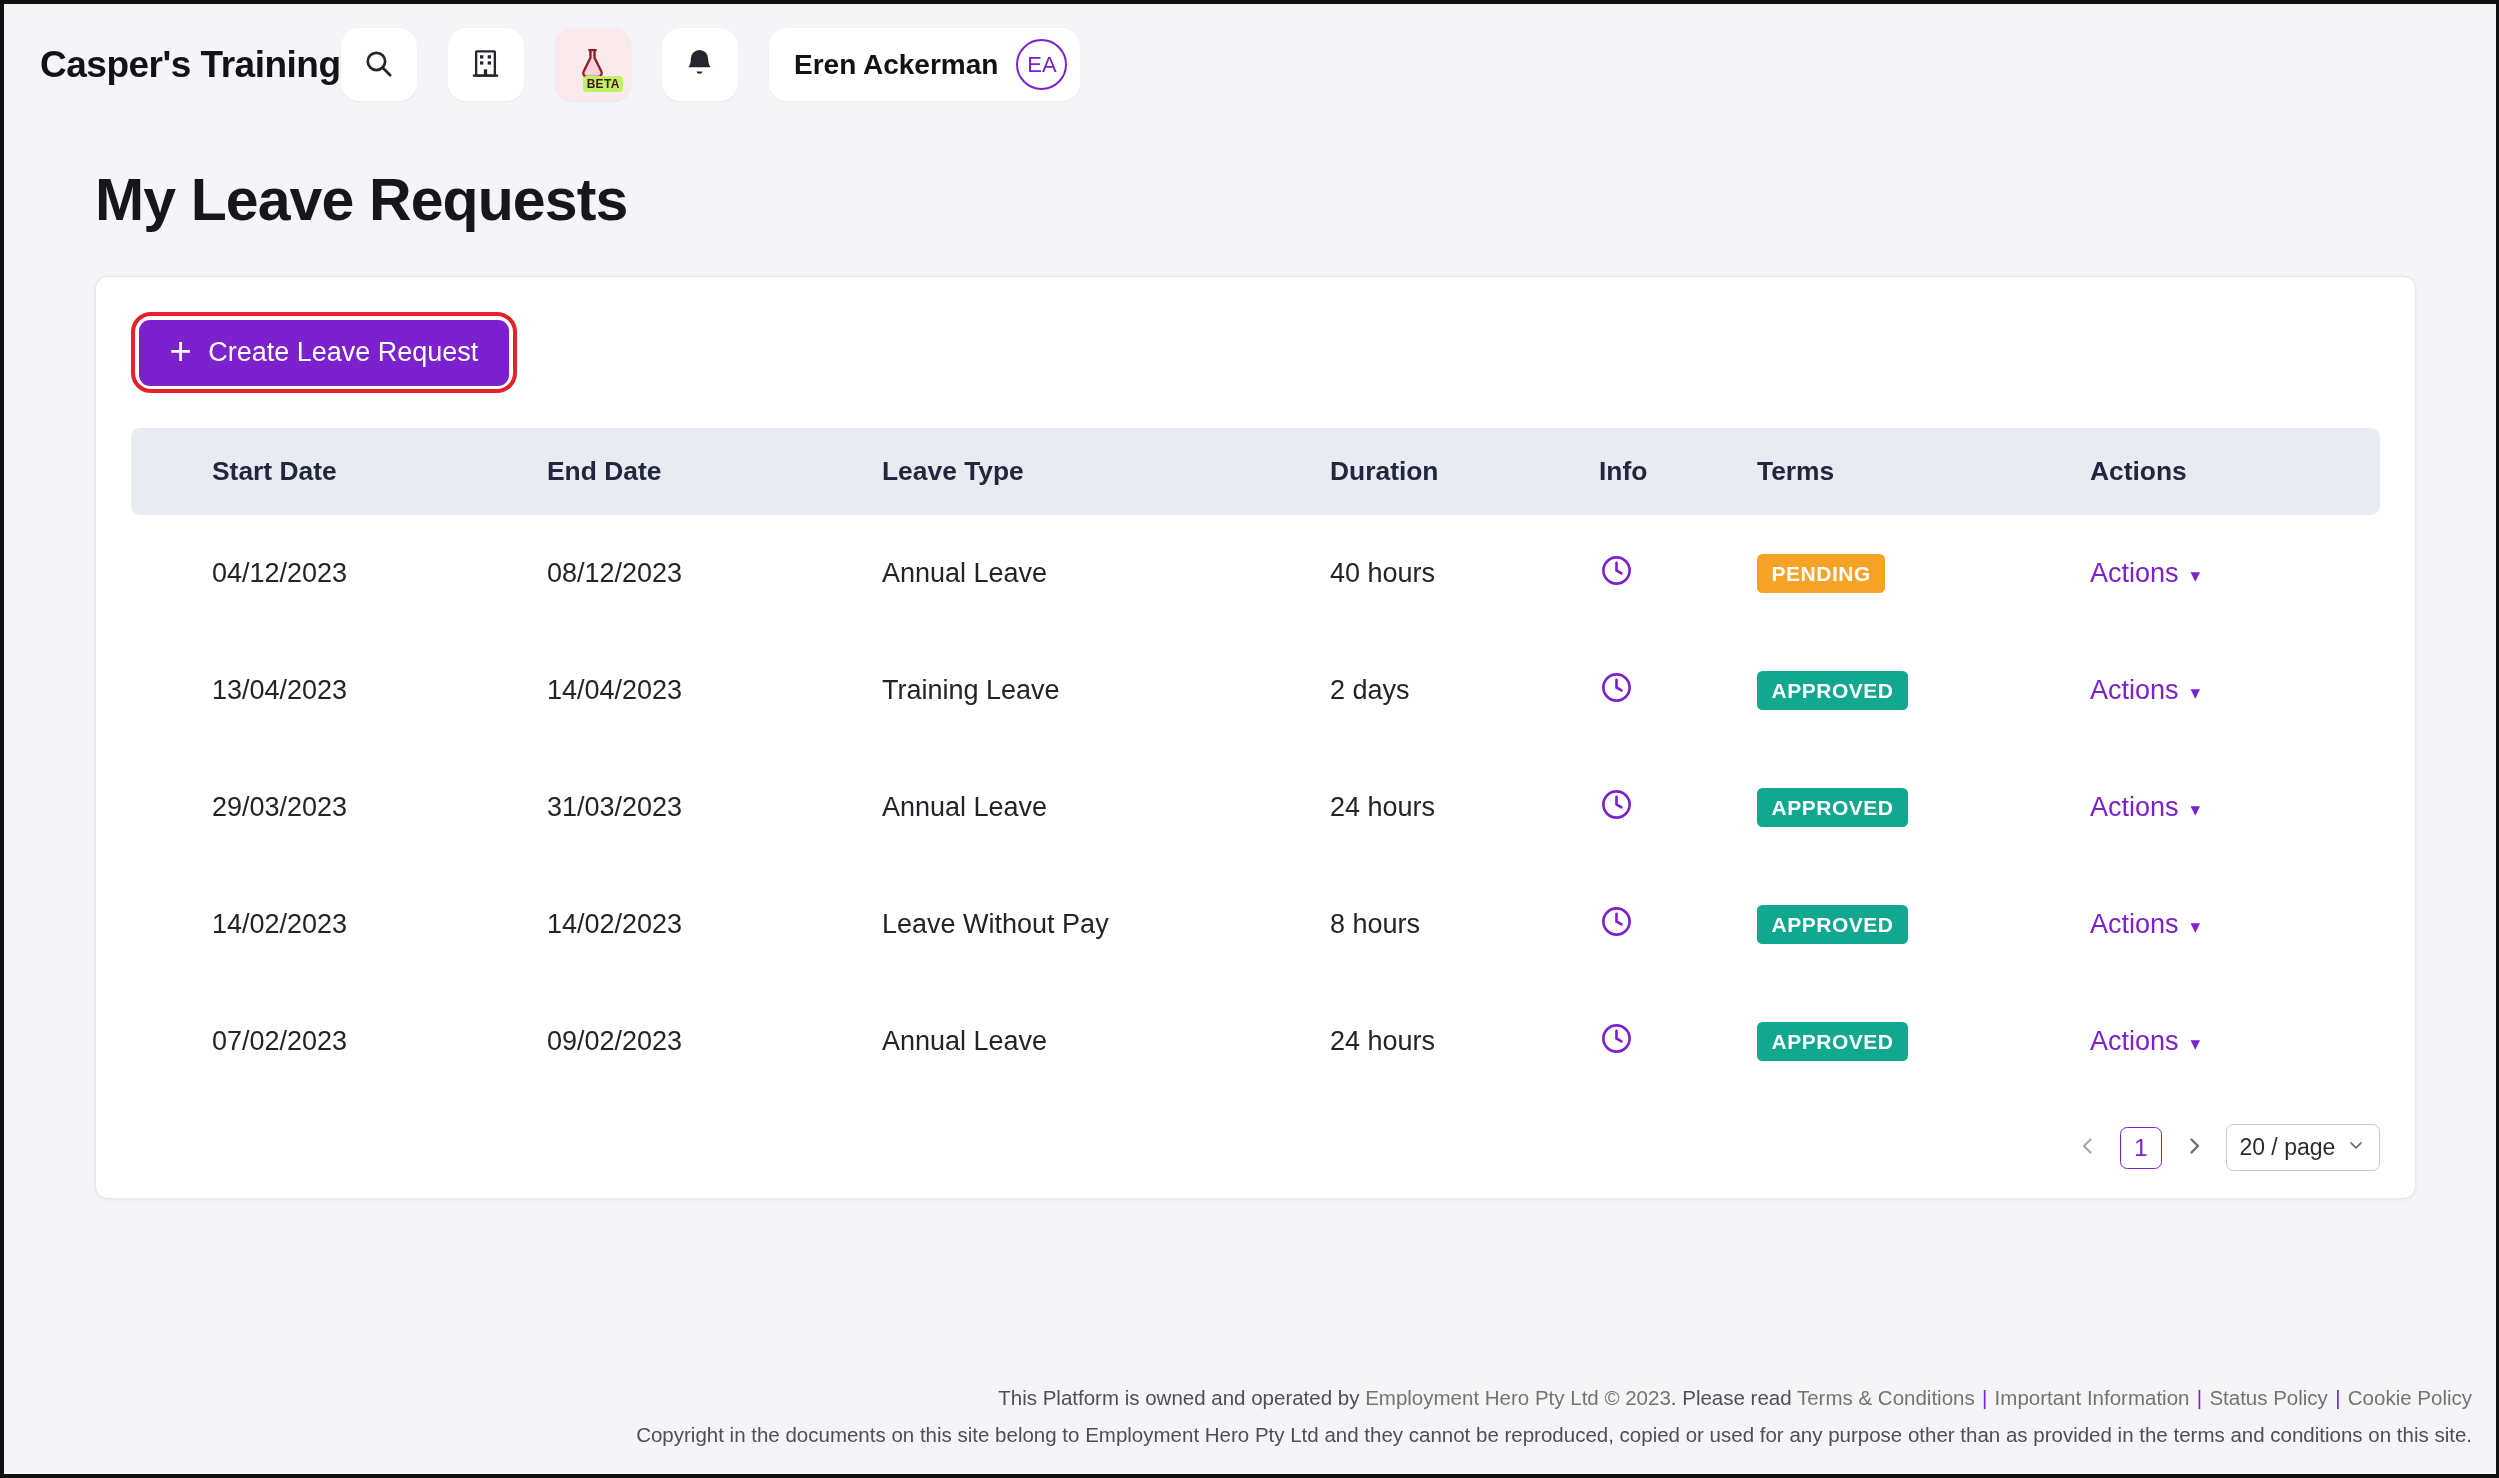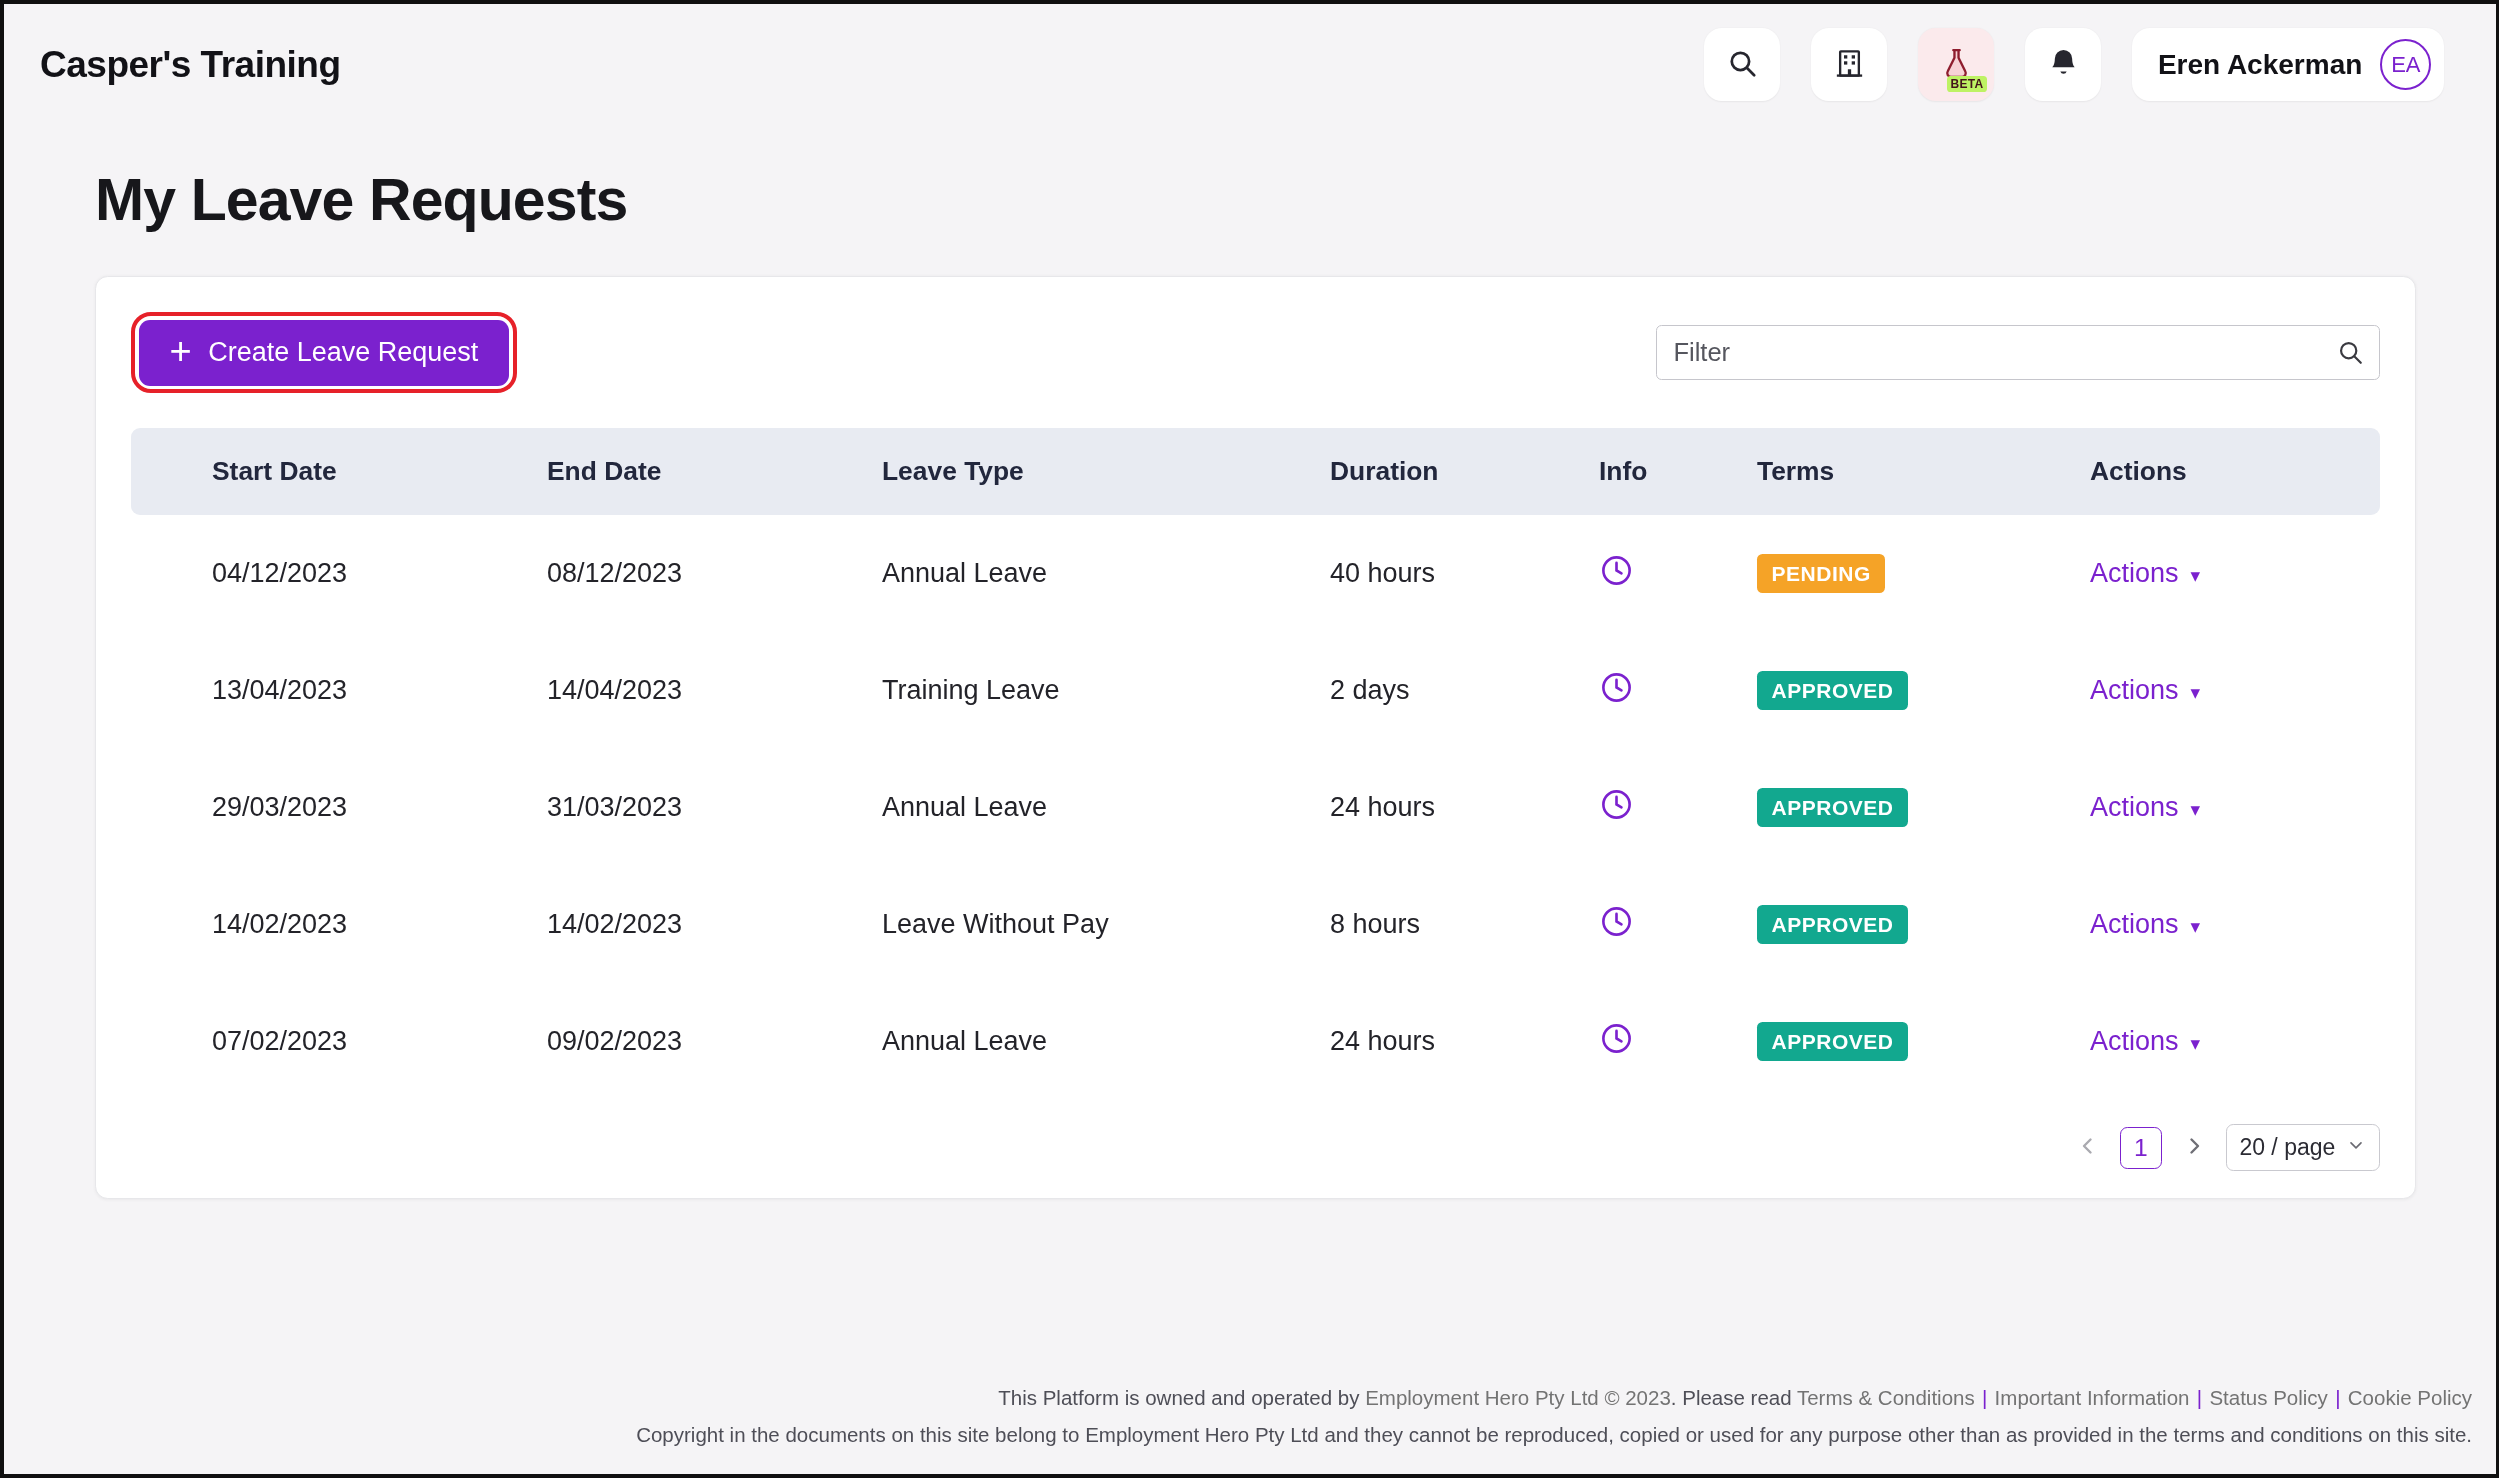--- a/index.html
+++ b/index.html
@@ -10,22 +10,22 @@
     width: 2500px; height: 1478px;
     border: 4.6px solid #101010;
     background: #F5F4F6;
     display: flex; flex-direction: column;
     overflow: hidden;
     position: relative;
   }
 
   
   .topbar {
-    display: flex; align-items: center; justify-content: space-between;
-    padding: 24px 52px 18px 36px;
+    display: flex; align-items: center; 
+    padding: 24px 23px 18px 36px;
   }
   .brand { font-size: 37px; font-weight: 700; color: #121217; letter-spacing: -0.5px; }
   .top-actions { display: flex; align-items: center; gap: 31px; }
   .icon-btn {
     width: 76px; height: 73px; border: none; cursor: pointer;
     background: #ffffff; border-radius: 18px;
     display: flex; align-items: center; justify-content: center;
     color: #26262e; box-shadow: 0 0.9px 1.8px rgba(0,0,0,0.06);
     position: relative;
   }
@@ -186,29 +186,20 @@
     <h1 class="page-title">My Leave Requests</h1>
 
     <section class="card">
       <div class="card-top">
         <span class="highlight-ring">
           <button class="create-btn">
             <span class="plus">+</span>
             <span>Create Leave Request</span>
           </button>
         </span>
-        <div class="filter-wrap">
-          <input class="filter-input" type="text" placeholder="Filter" style="">
-          <span class="filter-search-icon">
-            <svg viewBox="0 0 24 24" width="29" height="29" fill="none" stroke="currentColor" stroke-width="1.8" stroke-linecap="round">
-                <circle cx="10.5" cy="10.5" r="6.3"></circle>
-                <line x1="15.3" y1="15.3" x2="20.5" y2="20.5"></line>
-              </svg>
-          </span>
-        </div>
       </div>
 
       <div class="grid thead">
         <div>Start Date</div>
         <div>End Date</div>
         <div>Leave Type</div>
         <div>Duration</div>
         <div>Info</div>
         <div>Terms</div>
         <div>Actions</div>

